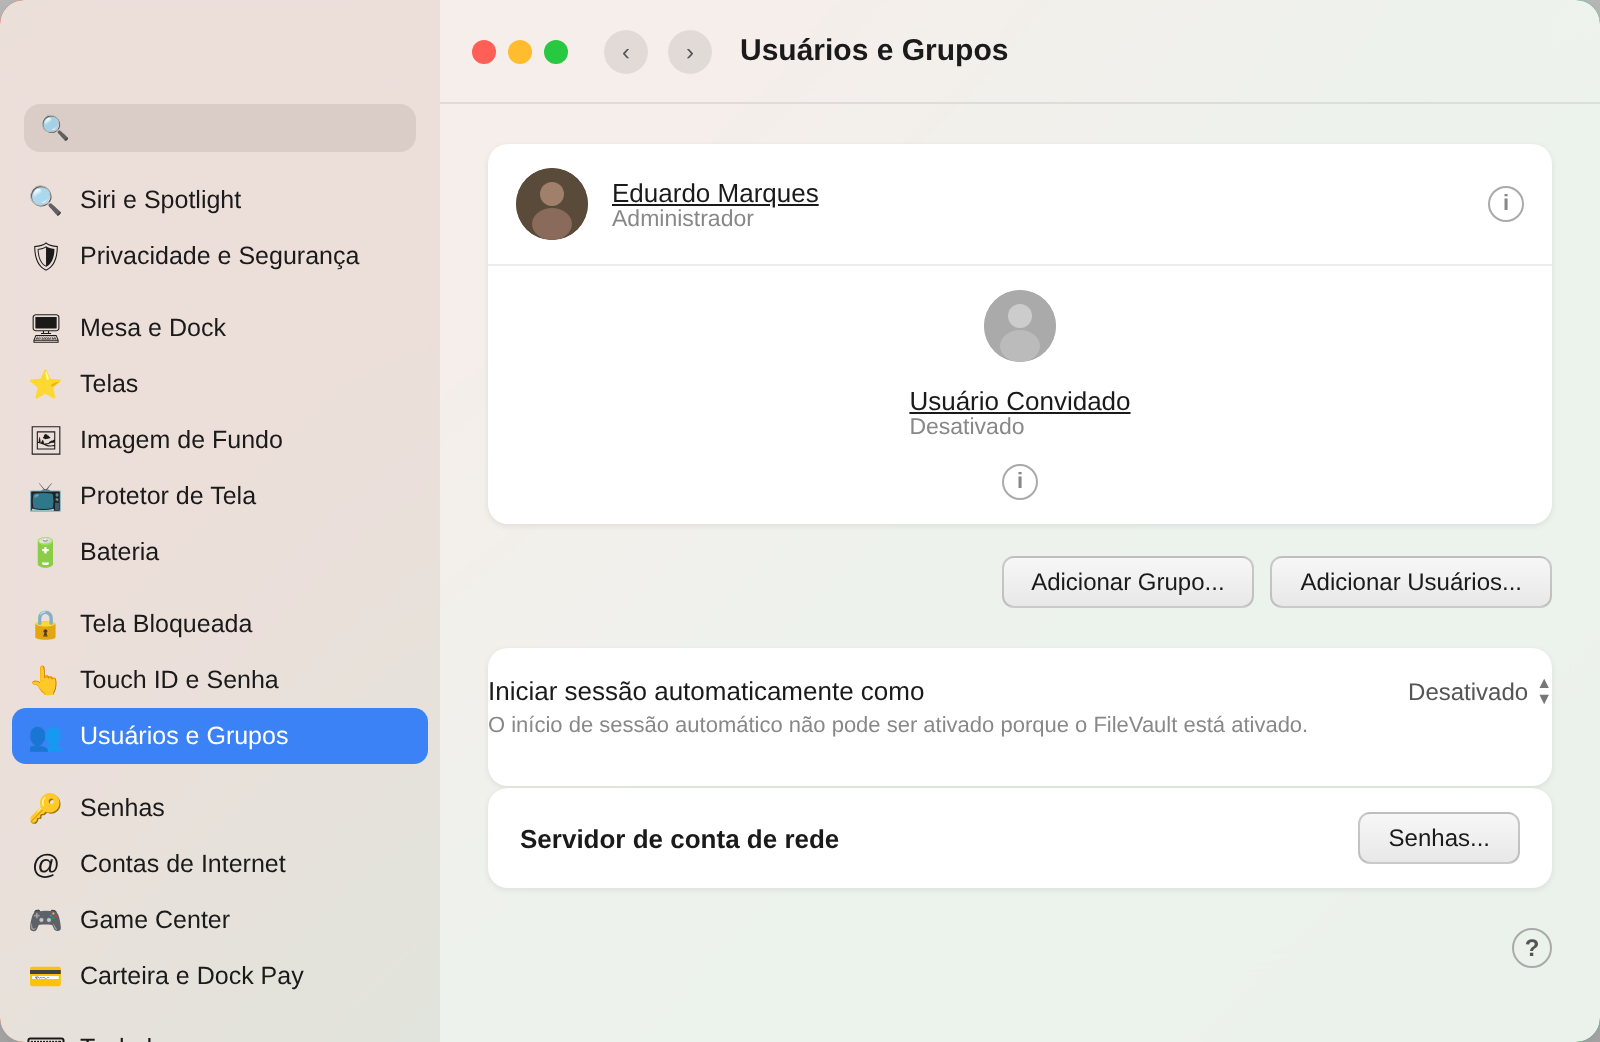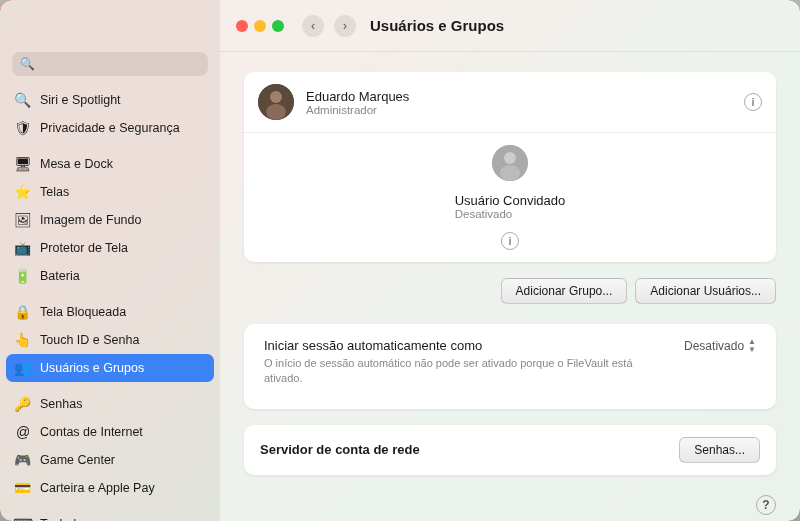--- a/index.html
+++ b/index.html
@@ -211,20 +211,21 @@
     }
 
     .user-info {
       flex: 1;
     }
 
     .user-name {
       font-size: 13px;
       font-weight: 500;
       color: #1a1a1a;
+      text-decoration: underline;
     }
 
     .user-role {
       font-size: 11.5px;
       color: #888;
     }
 
     .info-btn {
       width: 18px;
       height: 18px;
@@ -255,22 +256,22 @@
       background: linear-gradient(to bottom, #f7f7f7, #e8e8e8);
       font-size: 12px;
       color: #1a1a1a;
       cursor: pointer;
     }
 
     
     .settings-section {
       background: white;
       border-radius: 10px;
-      padding: 14px 20px;
-      margin-bottom: 16px;
+      padding: 14px 0;
+      margin-bottom: 1px;
       box-shadow: 0 1px 3px rgba(0,0,0,0.08);
     }
 
     .setting-row {
       display: flex;
       align-items: flex-start;
       gap: 12px;
       margin-bottom: 8px;
     }
 
@@ -418,21 +419,21 @@
       <div class="sidebar-item">
         <span class="item-icon">@</span>
         <span class="item-label">Contas de Internet</span>
       </div>
       <div class="sidebar-item">
         <span class="item-icon">🎮</span>
         <span class="item-label">Game Center</span>
       </div>
       <div class="sidebar-item">
         <span class="item-icon">💳</span>
-        <span class="item-label">Carteira e Apple Pay</span>
+        <span class="item-label">Carteira e Dock Pay</span>
       </div>
 
       <div class="sidebar-separator"></div>
 
       <div class="sidebar-item">
         <span class="item-icon">⌨</span>
         <span class="item-label">Teclado</span>
       </div>
 
     </div>

